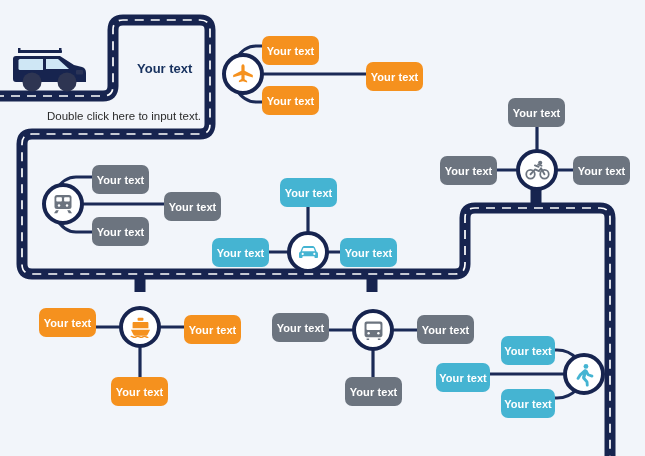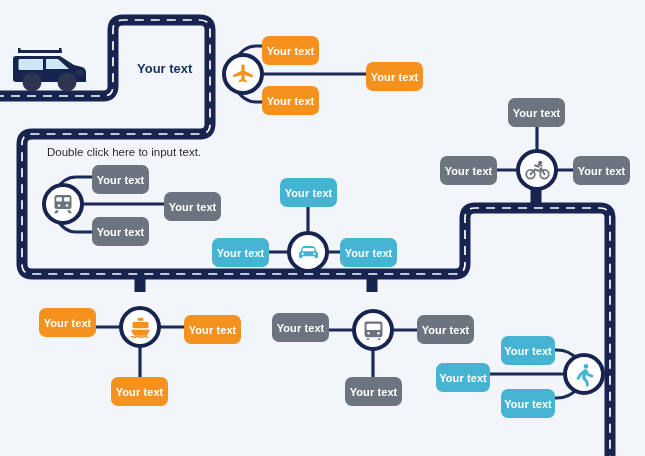--- a/index.html
+++ b/index.html
@@ -45,21 +45,20 @@
     color:#17315e;
     font-size:13px;
     font-weight:bold;
     white-space:nowrap;
   }
   .hint-label{
     position:absolute;
     color:#2b2b2b;
     font-size:11.5px;
     white-space:nowrap;
-    margin-top:36px;
   }
   .veh{position:absolute;}
 </style>
 </head>
 <body>
 
 <div id="stage">
 
   <svg class="layer" viewBox="0 0 645 456">
     <g fill="none" stroke="#17244f" stroke-width="11" stroke-linecap="butt">

